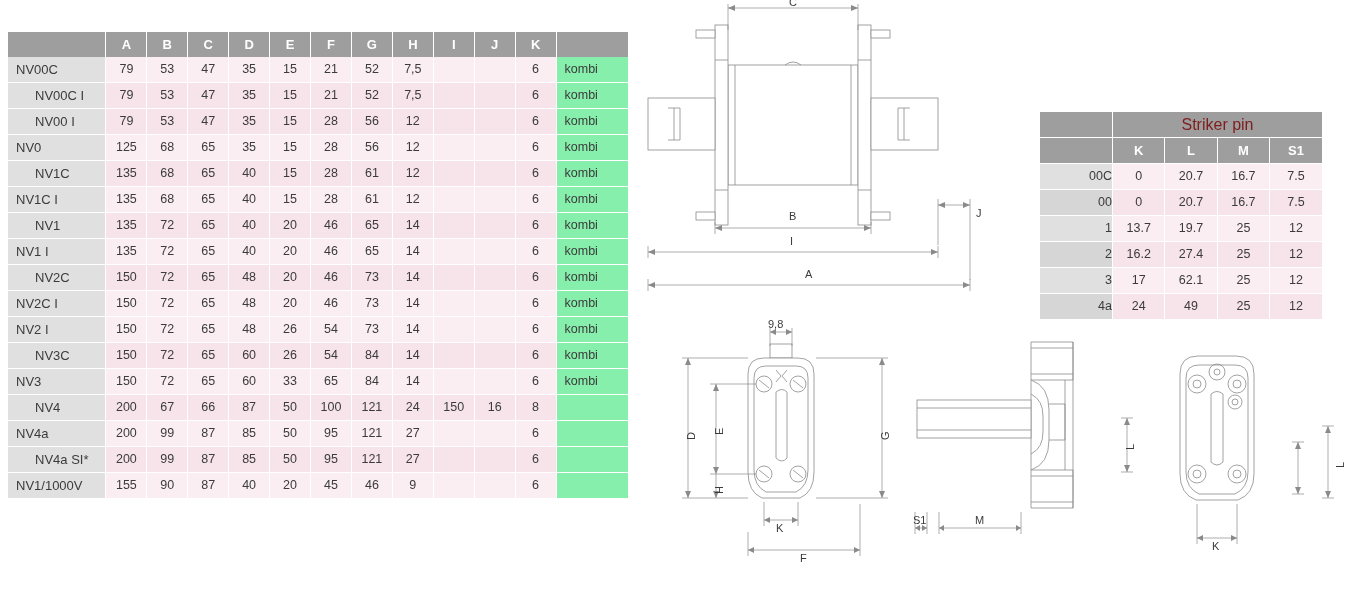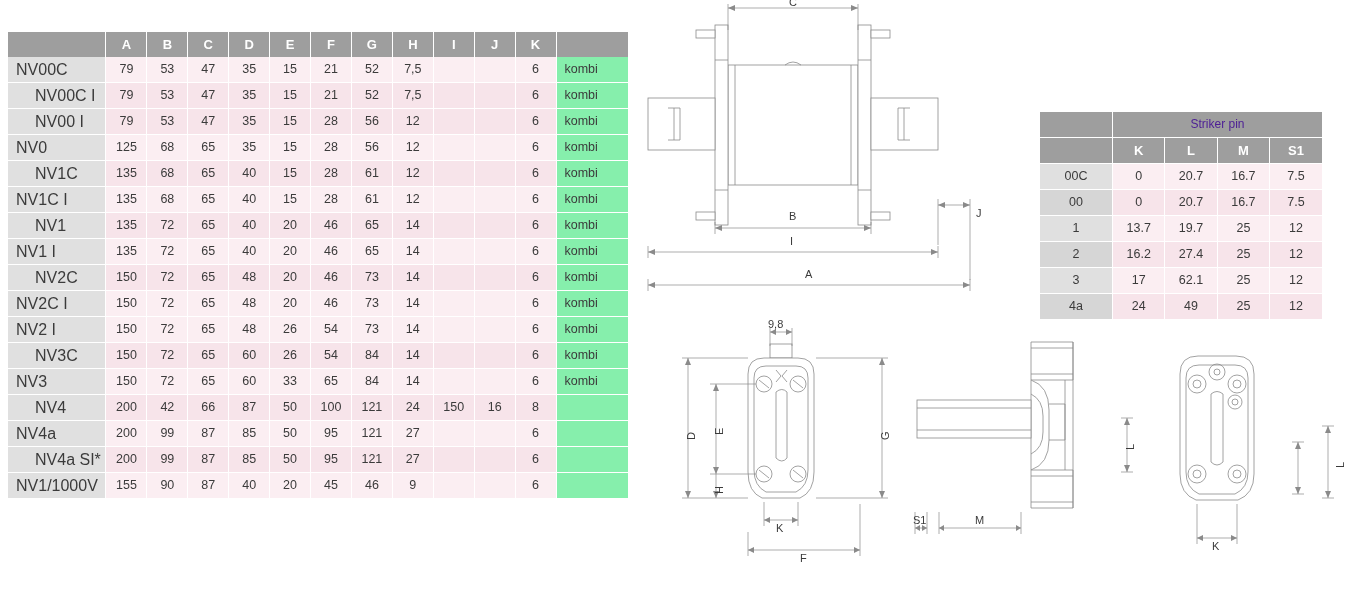--- a/index.html
+++ b/index.html
@@ -54,21 +54,21 @@
     border-right: none;
   }
   table.dim tbody td {
     border-right: 1px solid #ffffff;
     border-bottom: 1px solid #ffffff;
   }
   table.dim tbody td.name {
     text-align: left;
     padding-left: 8px;
     background: #e0e0e0;
-    font-size: 16px;
+    font-size: 13px;
   }
   table.dim tbody td.val {
     background: #fbeef2;
   }
   table.dim tbody td.kombi {
     background: #86efac;
     text-align: left;
     padding-left: 8px;
     border-right: none;
   }
@@ -99,33 +99,33 @@
     text-align: center;
     font-weight: normal;
     border-right: 1px solid #ffffff;
     border-bottom: 1px solid #ffffff;
   }
   table.striker th.grp-blank {
     background: #9e9e9e;
   }
   table.striker th.grp-title {
     background: #9e9e9e;
-    color: #4c1d95;
+    color: #7f1d1d;
     font-weight: normal;
-    font-size: 12px;
+    font-size: 16px;
   }
   table.striker th.sub {
     background: #9e9e9e;
     color: #ffffff;
     font-weight: bold;
     font-size: 13px;
   }
   table.striker td.name {
     background: #e0e0e0;
-    text-align: center;
+    text-align: right;
     margin-left: 32px;
   }
   table.striker td.val {
     background: #fbeef2;
   }
   table.striker tr.alt td.name { background: #d6d6d6; }
   table.striker tr.alt td.val  { background: #f7e4ea; }
   table.striker td.lastcol, table.striker th.lastcol { border-right: none; }
   col.s-name { width: 72px; }
   col.s-v    { width: 52px; }
@@ -376,21 +376,21 @@
           <td class="val">84</td>
           <td class="val">14</td>
           <td class="val"></td>
           <td class="val"></td>
           <td class="val">6</td>
           <td class="kombi">kombi</td>
         </tr>
         <tr class="alt">
           <td class="name">NV4</td>
           <td class="val">200</td>
-          <td class="val">42</td>
+          <td class="val">67</td>
           <td class="val">66</td>
           <td class="val">87</td>
           <td class="val">50</td>
           <td class="val">100</td>
           <td class="val">121</td>
           <td class="val">24</td>
           <td class="val">150</td>
           <td class="val">16</td>
           <td class="val">8</td>
           <td class="kombi"></td>

